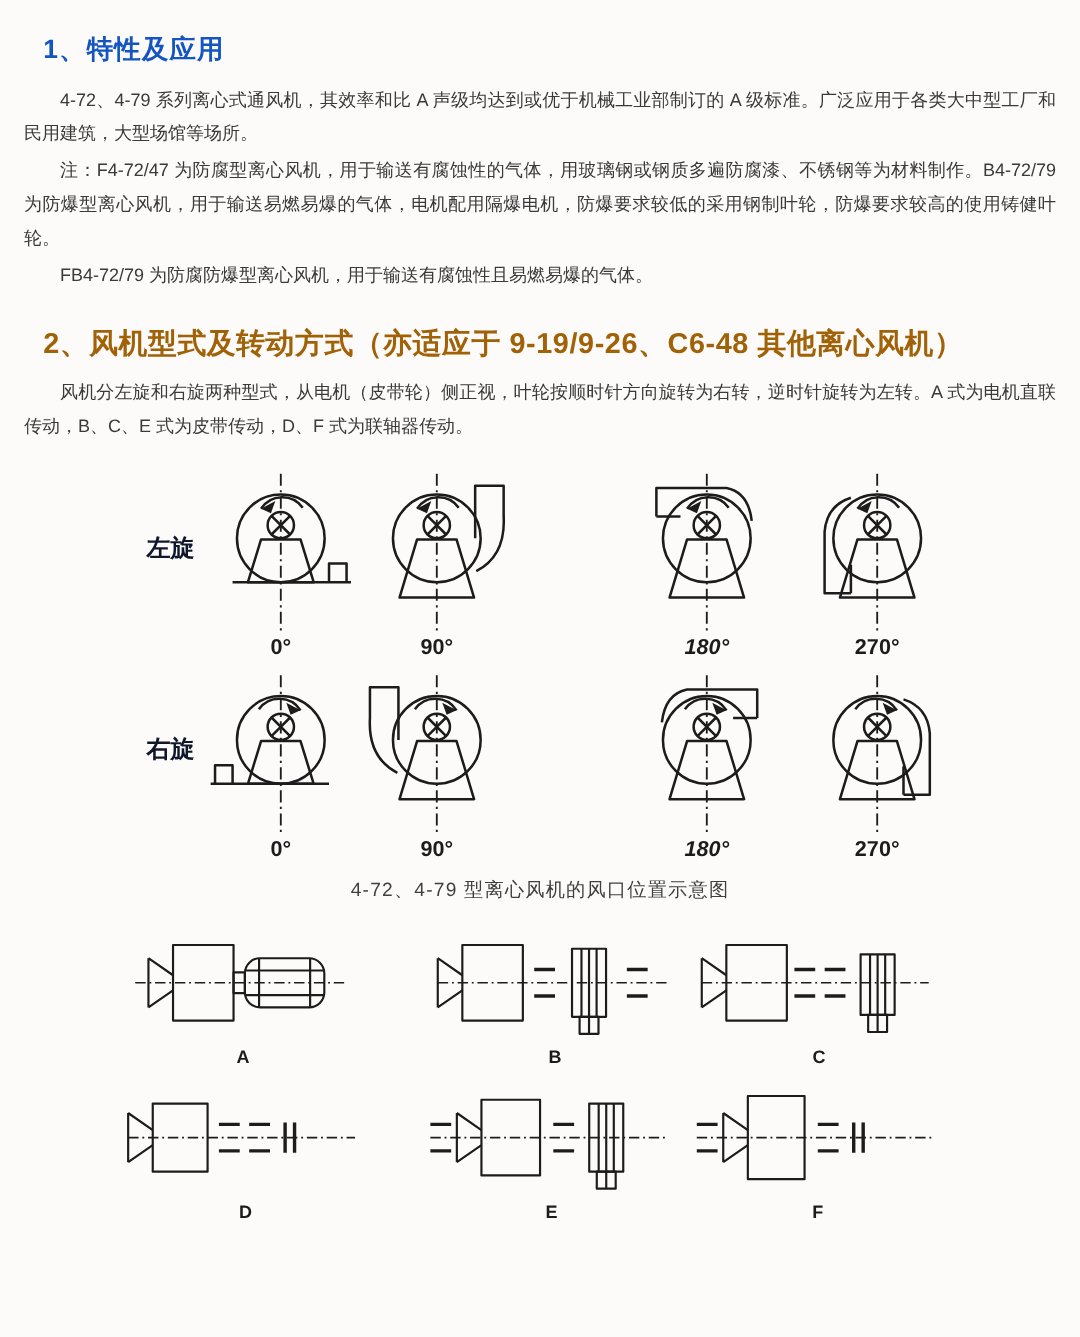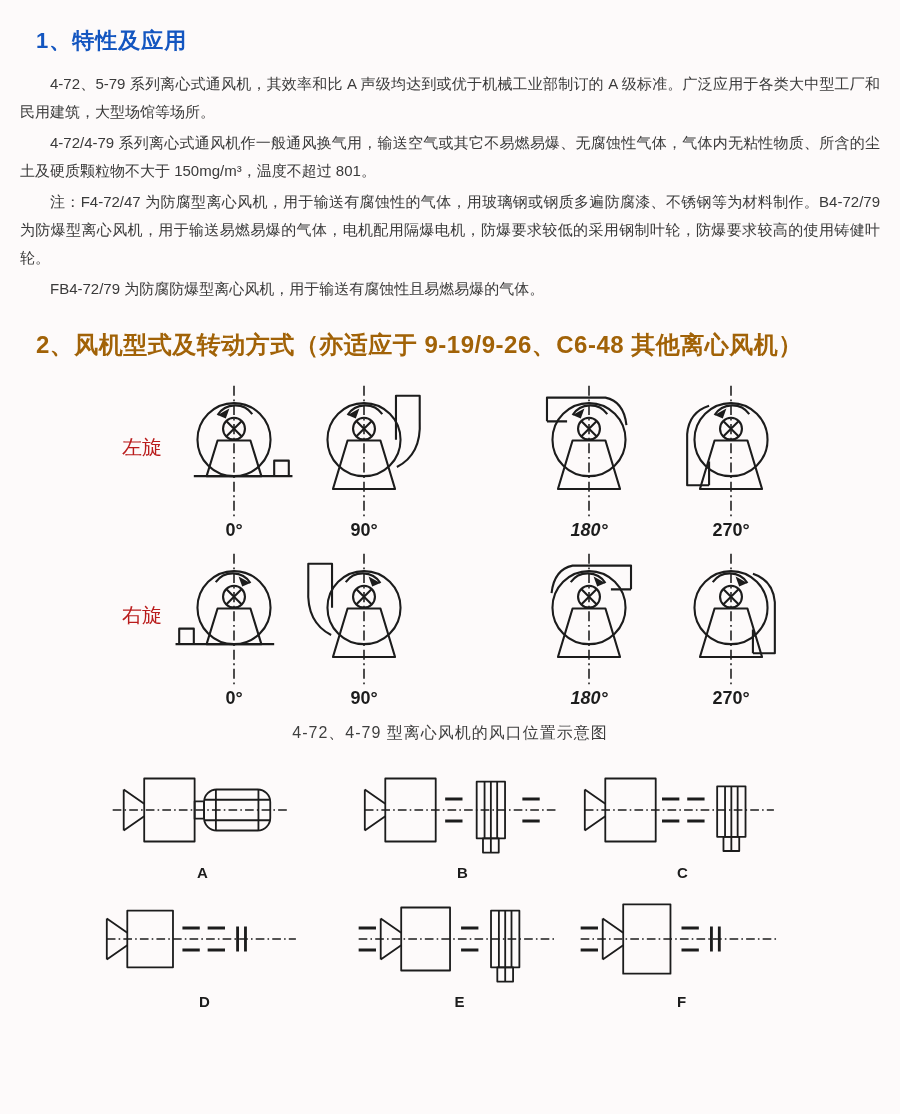--- a/index.html
+++ b/index.html
@@ -20,21 +20,21 @@
   }
   p.body-p{
     font-size:15px;line-height:1.87;margin:3px 0;
     text-indent:2em;text-align:justify;color:#3a3a3a;
   }
   
   .vol-figure{margin-top:22px;}
   .vol-row{display:flex;align-items:center;margin-bottom:10px;}
   .vol-rowlabel{
     width:150px;box-sizing:border-box;padding-left:102px;
-    font-size:20px;font-weight:normal;color:#b91c1c;flex:none;
+    font-size:20px;font-weight:bold;color:#0f172a;flex:none;
     padding-bottom:30px;
   }
   .vol-cell{width:128px;flex:none;text-align:center;}
   .vol-cell.ml2{margin-left:2px;}
   .vol-cell.ml3{margin-left:97px;font-style:italic;}
   .vol-cell.ml4{margin-left:14px;}
   .vol-art svg{width:128px;height:137px;display:block;margin:0 auto;}
   .vol-angle{font-size:18px;font-weight:bold;color:#1c1c1c;margin-top:0px;}
   .fig-caption{
     text-align:center;font-size:16px;color:#3f3f3f;
@@ -53,26 +53,26 @@
   svg .bold{fill:none;stroke:#1c1c1c;stroke-width:3.6;}
   svg .cl{fill:none;stroke:#1c1c1c;stroke-width:1.7;stroke-dasharray:11 4 2 4;}
   svg .fill{fill:#1c1c1c;stroke:none;}
 </style>
 </head>
 <body>
 
 <div class="doc">
 
   <h1 class="sec">1、特性及应用</h1>
-  <p class="body-p">4-72、5-79 系列离心式通风机，其效率和比 A 声级均达到或优于机械工业部制订的 A 级标准。广泛应用于各类大中型工厂和民用建筑，大型场馆等场所。</p>
-  <p class="body-p">4-72/4-79 系列离心式通风机作一般通风换气用，输送空气或其它不易燃易爆、无腐蚀性气体，气体内无粘性物质、所含的尘土及硬质颗粒物不大于 150mg/m³，温度不超过 801。</p>
+  <p class="body-p">4-72、4-79 系列离心式通风机，其效率和比 A 声级均达到或优于机械工业部制订的 A 级标准。广泛应用于各类大中型工厂和民用建筑，大型场馆等场所。</p>
   <p class="body-p">注：F4-72/47 为防腐型离心风机，用于输送有腐蚀性的气体，用玻璃钢或钢质多遍防腐漆、不锈钢等为材料制作。B4-72/79 为防爆型离心风机，用于输送易燃易爆的气体，电机配用隔爆电机，防爆要求较低的采用钢制叶轮，防爆要求较高的使用铸健叶轮。</p>
   <p class="body-p">FB4-72/79 为防腐防爆型离心风机，用于输送有腐蚀性且易燃易爆的气体。</p>
 
   <h2 class="sec">2、风机型式及转动方式（亦适应于 9-19/9-26、C6-48 其他离心风机）</h2>
+  <p class="body-p">风机分左旋和右旋两种型式，从电机（皮带轮）侧正视，叶轮按顺时针方向旋转为右转，逆时针旋转为左转。A 式为电机直联传动，B、C、E 式为皮带传动，D、F 式为联轴器传动。</p>
 
   <div class="vol-figure">
     <div class="vol-row">
       <div class="vol-rowlabel">左旋</div>
       <div class="vol-cell">
         <div class="vol-art">
             <svg viewBox="0 0 140 150" xmlns="http://www.w3.org/2000/svg">
               <line class="cl" x1="70" y1="3" x2="70" y2="147"></line>
               <circle class="ln" cx="70" cy="62" r="40"></circle>
               <path class="ln" d="M52,63 L88,63 L100,102 L40,102 Z"></path>

